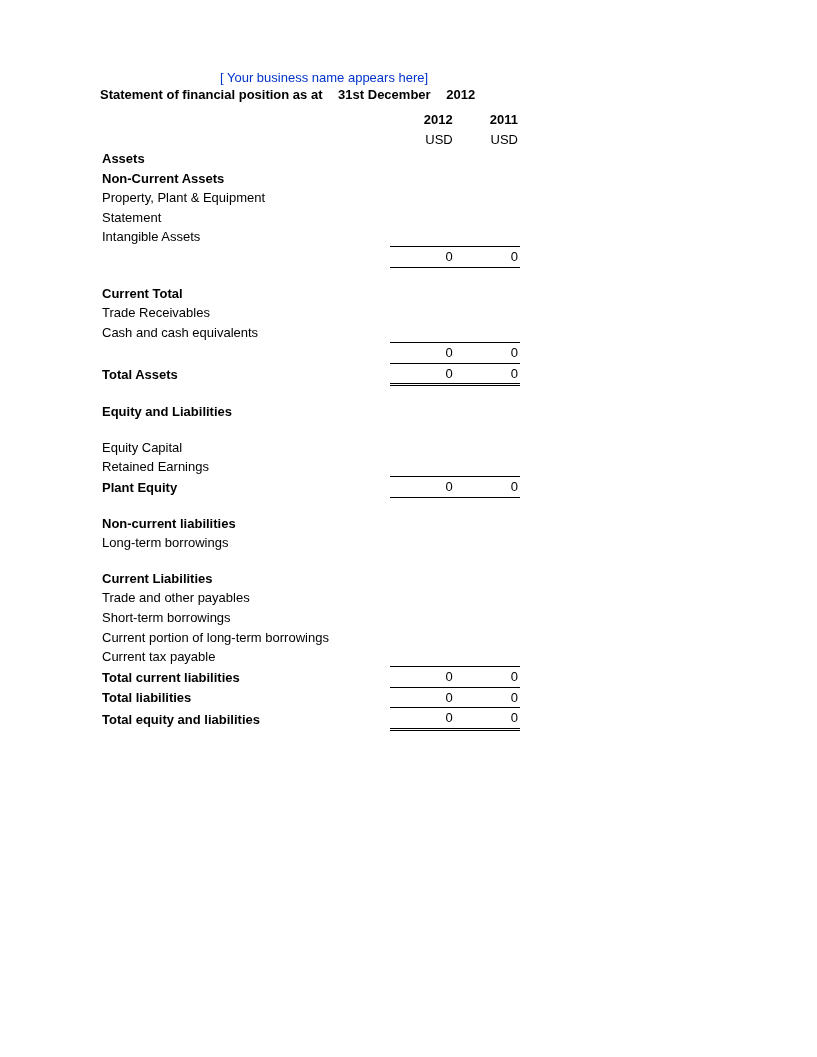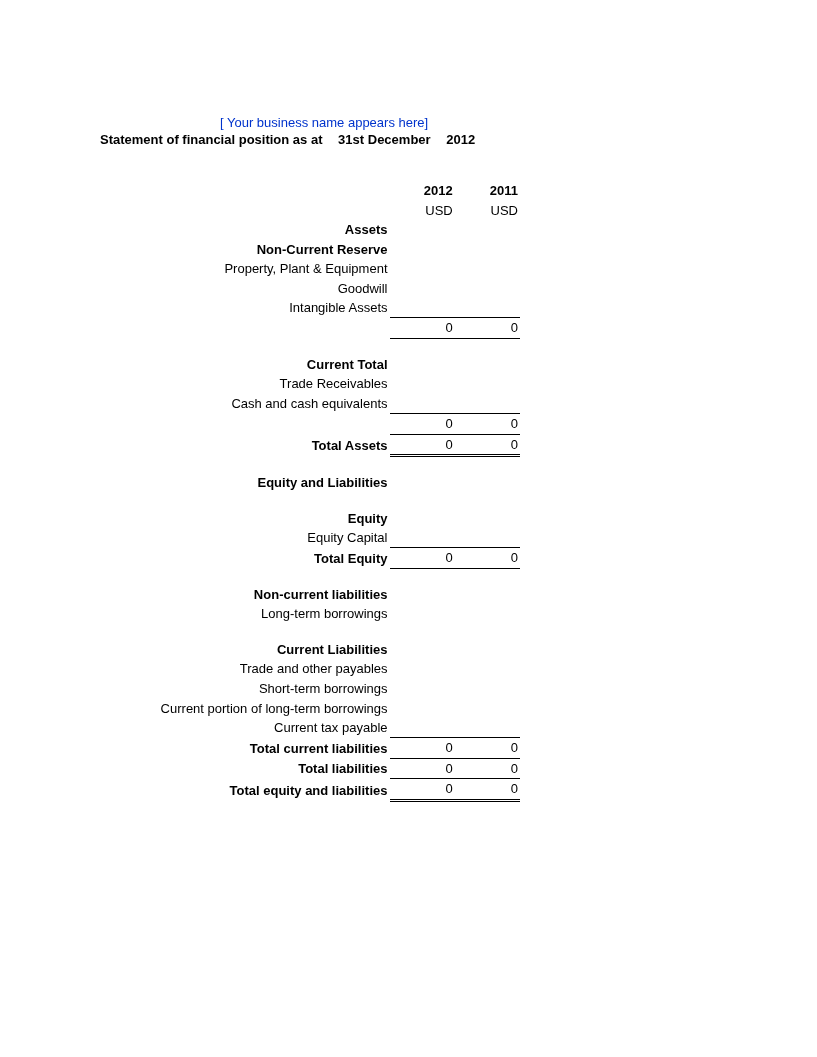--- a/index.html
+++ b/index.html
@@ -7,43 +7,43 @@
     font-size: 13px;
     color: #000;
     background: #fff;
     margin: 0;
     padding: 0;
   }
   .page {
     width: 817px;
     min-height: 1057px;
     box-sizing: border-box;
-    padding: 115px 100px 0 100px;
+    padding: 70px 100px 0 100px;
   }
   .header-placeholder {
     text-align: left;
     padding-left: 120px;
     color: #0033cc;
     margin-bottom: 2px;
   }
   .title-row {
     font-weight: bold;
-    margin-bottom: 34px;
+    margin-bottom: 8px;
   }
   .title-row span { margin-right: 12px; }
   table.fin {
     border-collapse: collapse;
     width: 420px;
   }
   table.fin td {
     padding: 1px 2px;
     vertical-align: bottom;
     line-height: 1.35;
   }
-  td.label { width: 280px; text-align: right; }
+  td.label { width: 280px; }
   td.num {
     width: 60px;
     text-align: right;
     padding-right: 6px;
   }
   .bold { font-weight: bold; }
   .year-head { font-weight: bold; text-align: right; }
   .currency { text-align: right; }
   .spacer td { height: 14px; }
   
@@ -76,31 +76,31 @@
       <td class="num currency">USD</td>
       <td class="num currency">USD</td>
     </tr>
 
     <tr>
           <td class="label bold">Assets</td>
           <td class="num"></td>
           <td class="num"></td>
         </tr>
     <tr>
-          <td class="label bold">Non-Current Reserve</td>
+          <td class="label bold">Non-Current Assets</td>
           <td class="num"></td>
           <td class="num"></td>
         </tr>
     <tr>
           <td class="label">Property, Plant &amp; Equipment</td>
           <td class="num"></td>
           <td class="num"></td>
         </tr>
     <tr>
-          <td class="label">Goodwill</td>
+          <td class="label">Statement</td>
           <td class="num"></td>
           <td class="num"></td>
         </tr>
     <tr>
           <td class="label">Intangible Assets</td>
           <td class="num"></td>
           <td class="num"></td>
         </tr>
     <tr class="line-top line-bottom">
       <td class="label"></td>
@@ -152,31 +152,31 @@
           <td class="num"></td>
         </tr>
 
     <tr class="spacer">
           <td></td>
           <td></td>
           <td></td>
         </tr>
 
     <tr>
-          <td class="label bold">Equity</td>
-          <td class="num"></td>
-          <td class="num"></td>
-        </tr>
-    <tr>
           <td class="label">Equity Capital</td>
           <td class="num"></td>
           <td class="num"></td>
         </tr>
-    <tr class="line-top line-bottom">
-      <td class="label bold">Total Equity</td>
+    <tr>
+          <td class="label">Retained Earnings</td>
+          <td class="num"></td>
+          <td class="num"></td>
+        </tr>
+    <tr class="line-top line-bottom">
+      <td class="label bold">Plant Equity</td>
       <td class="num">0</td>
       <td class="num">0</td>
     </tr>
 
     <tr class="spacer">
           <td></td>
           <td></td>
           <td></td>
         </tr>
 

